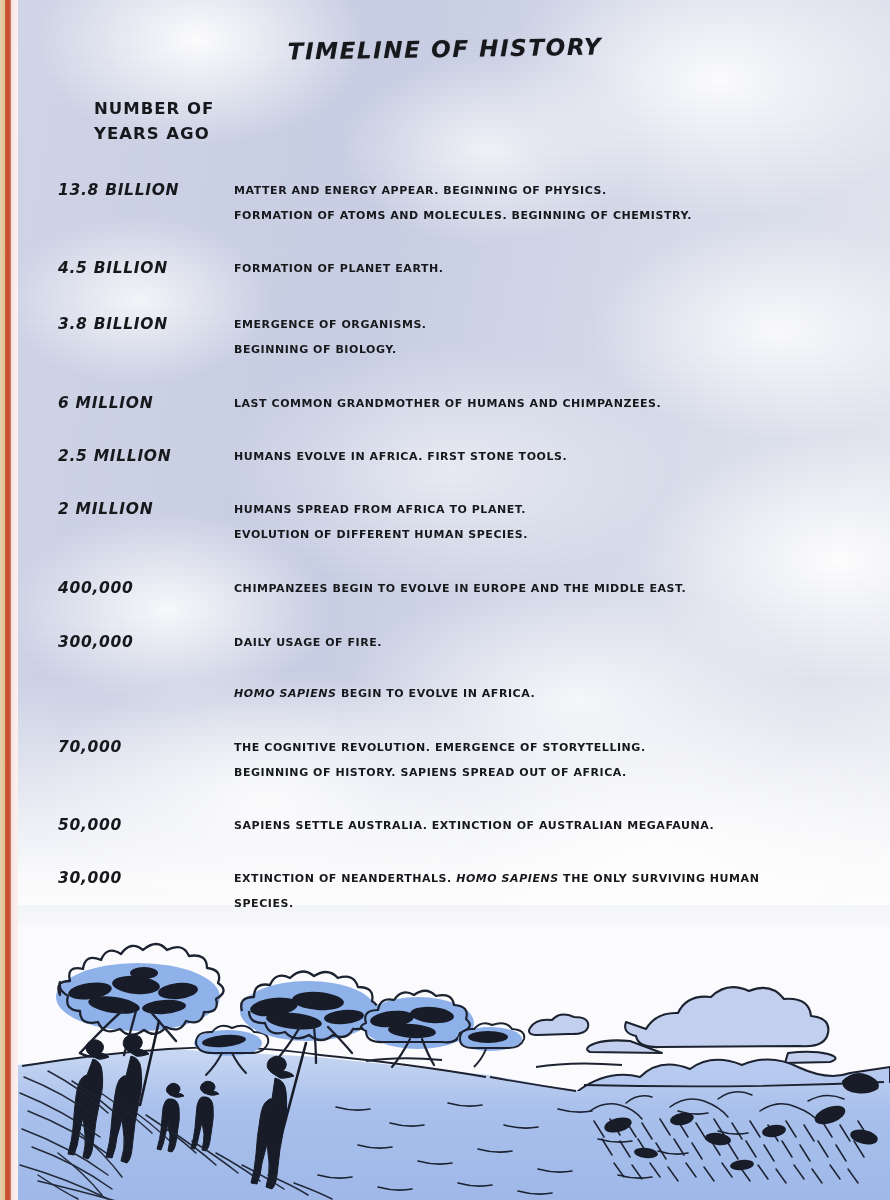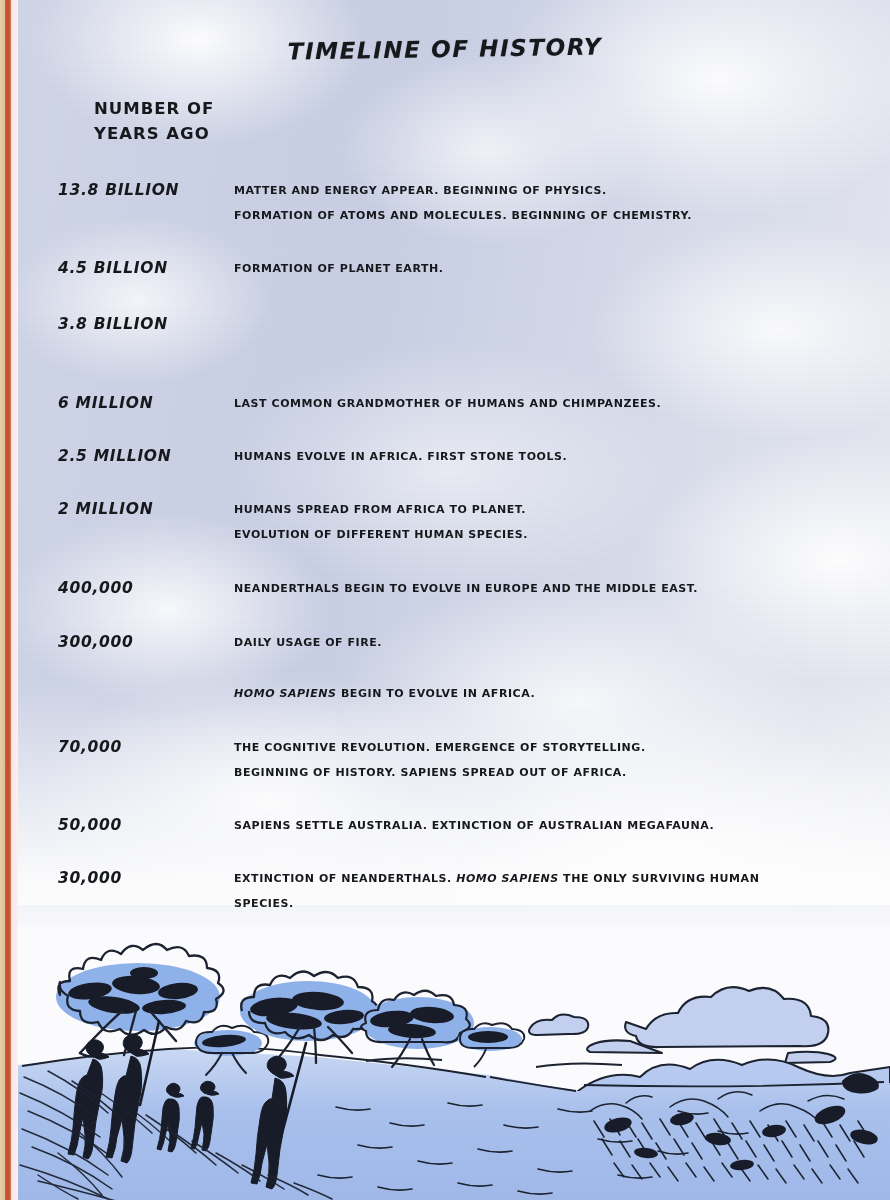--- a/index.html
+++ b/index.html
@@ -365,20 +365,22 @@
     <div class="row" style="top:256px">
       <div class="year hand">4.5 BILLION</div>
       <div class="event hand">
         <span class="ln">FORMATION OF PLANET EARTH.</span>
       </div>
     </div>
 
     <div class="row" style="top:312px">
       <div class="year hand">3.8 BILLION</div>
       <div class="event hand">
+        <span class="ln">EMERGENCE OF ORGANISMS.</span>
+        <span class="ln">BEGINNING OF BIOLOGY.</span>
       </div>
     </div>
 
     <div class="row" style="top:391px">
       <div class="year hand">6 MILLION</div>
       <div class="event hand">
         <span class="ln">LAST COMMON GRANDMOTHER OF HUMANS AND CHIMPANZEES.</span>
       </div>
     </div>
 
@@ -393,21 +395,21 @@
       <div class="year hand">2 MILLION</div>
       <div class="event hand">
         <span class="ln">HUMANS SPREAD FROM AFRICA TO PLANET.</span>
         <span class="ln">EVOLUTION OF DIFFERENT HUMAN SPECIES.</span>
       </div>
     </div>
 
     <div class="row" style="top:576px">
       <div class="year hand">400,000</div>
       <div class="event hand">
-        <span class="ln">NEANDERTHALS BEGIN TO EVOLVE IN EUROPE AND THE MIDDLE EAST.</span>
+        <span class="ln">CHIMPANZEES BEGIN TO EVOLVE IN EUROPE AND THE MIDDLE EAST.</span>
       </div>
     </div>
 
     <div class="row" style="top:630px">
       <div class="year hand">300,000</div>
       <div class="event hand">
         <span class="ln">DAILY USAGE OF FIRE.</span>
       </div>
     </div>
 

